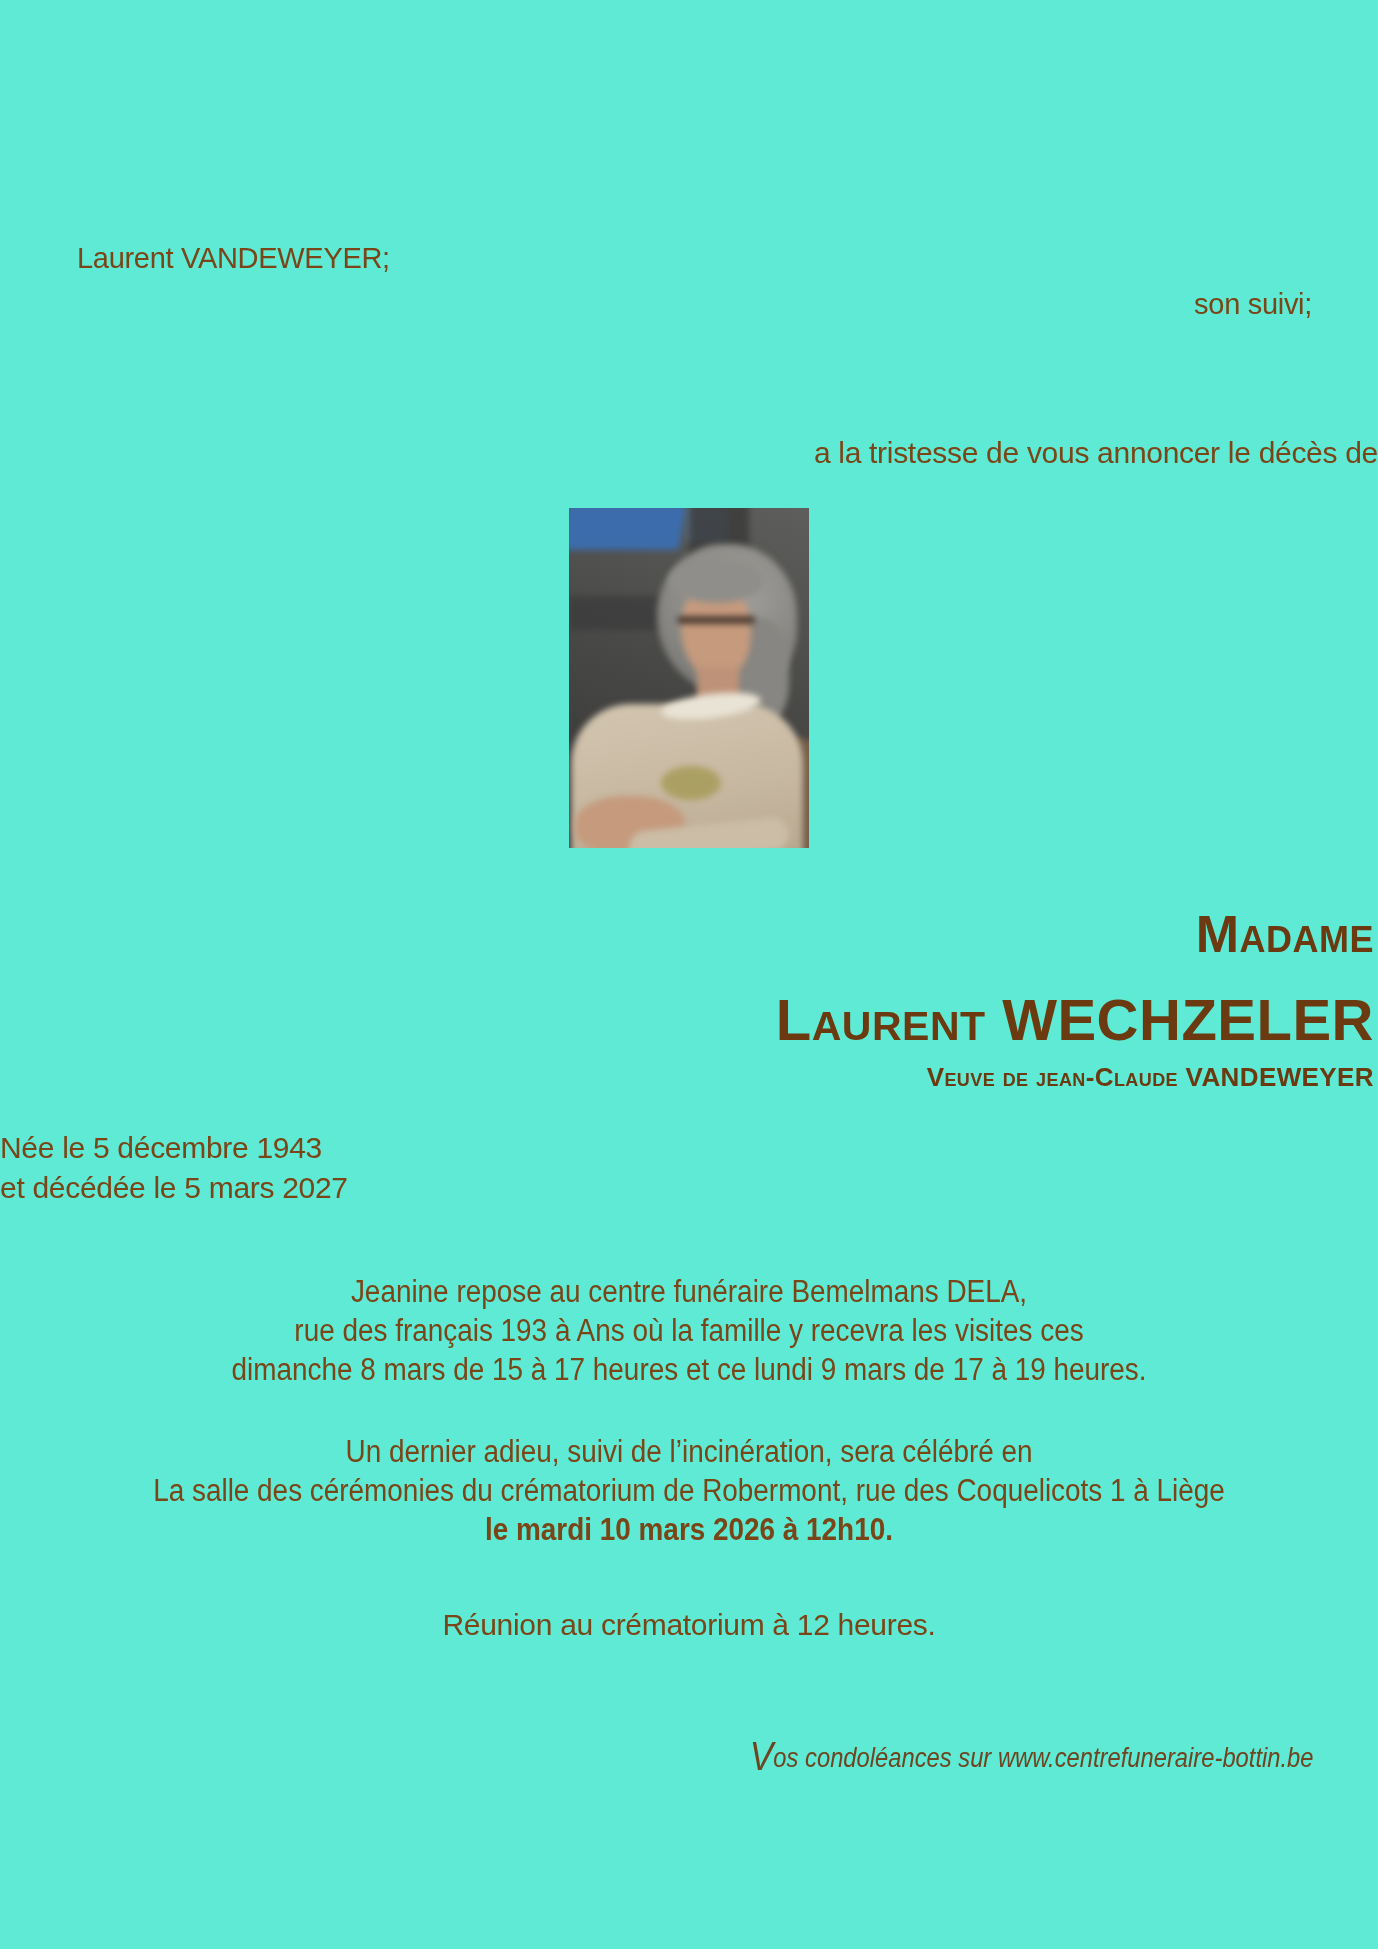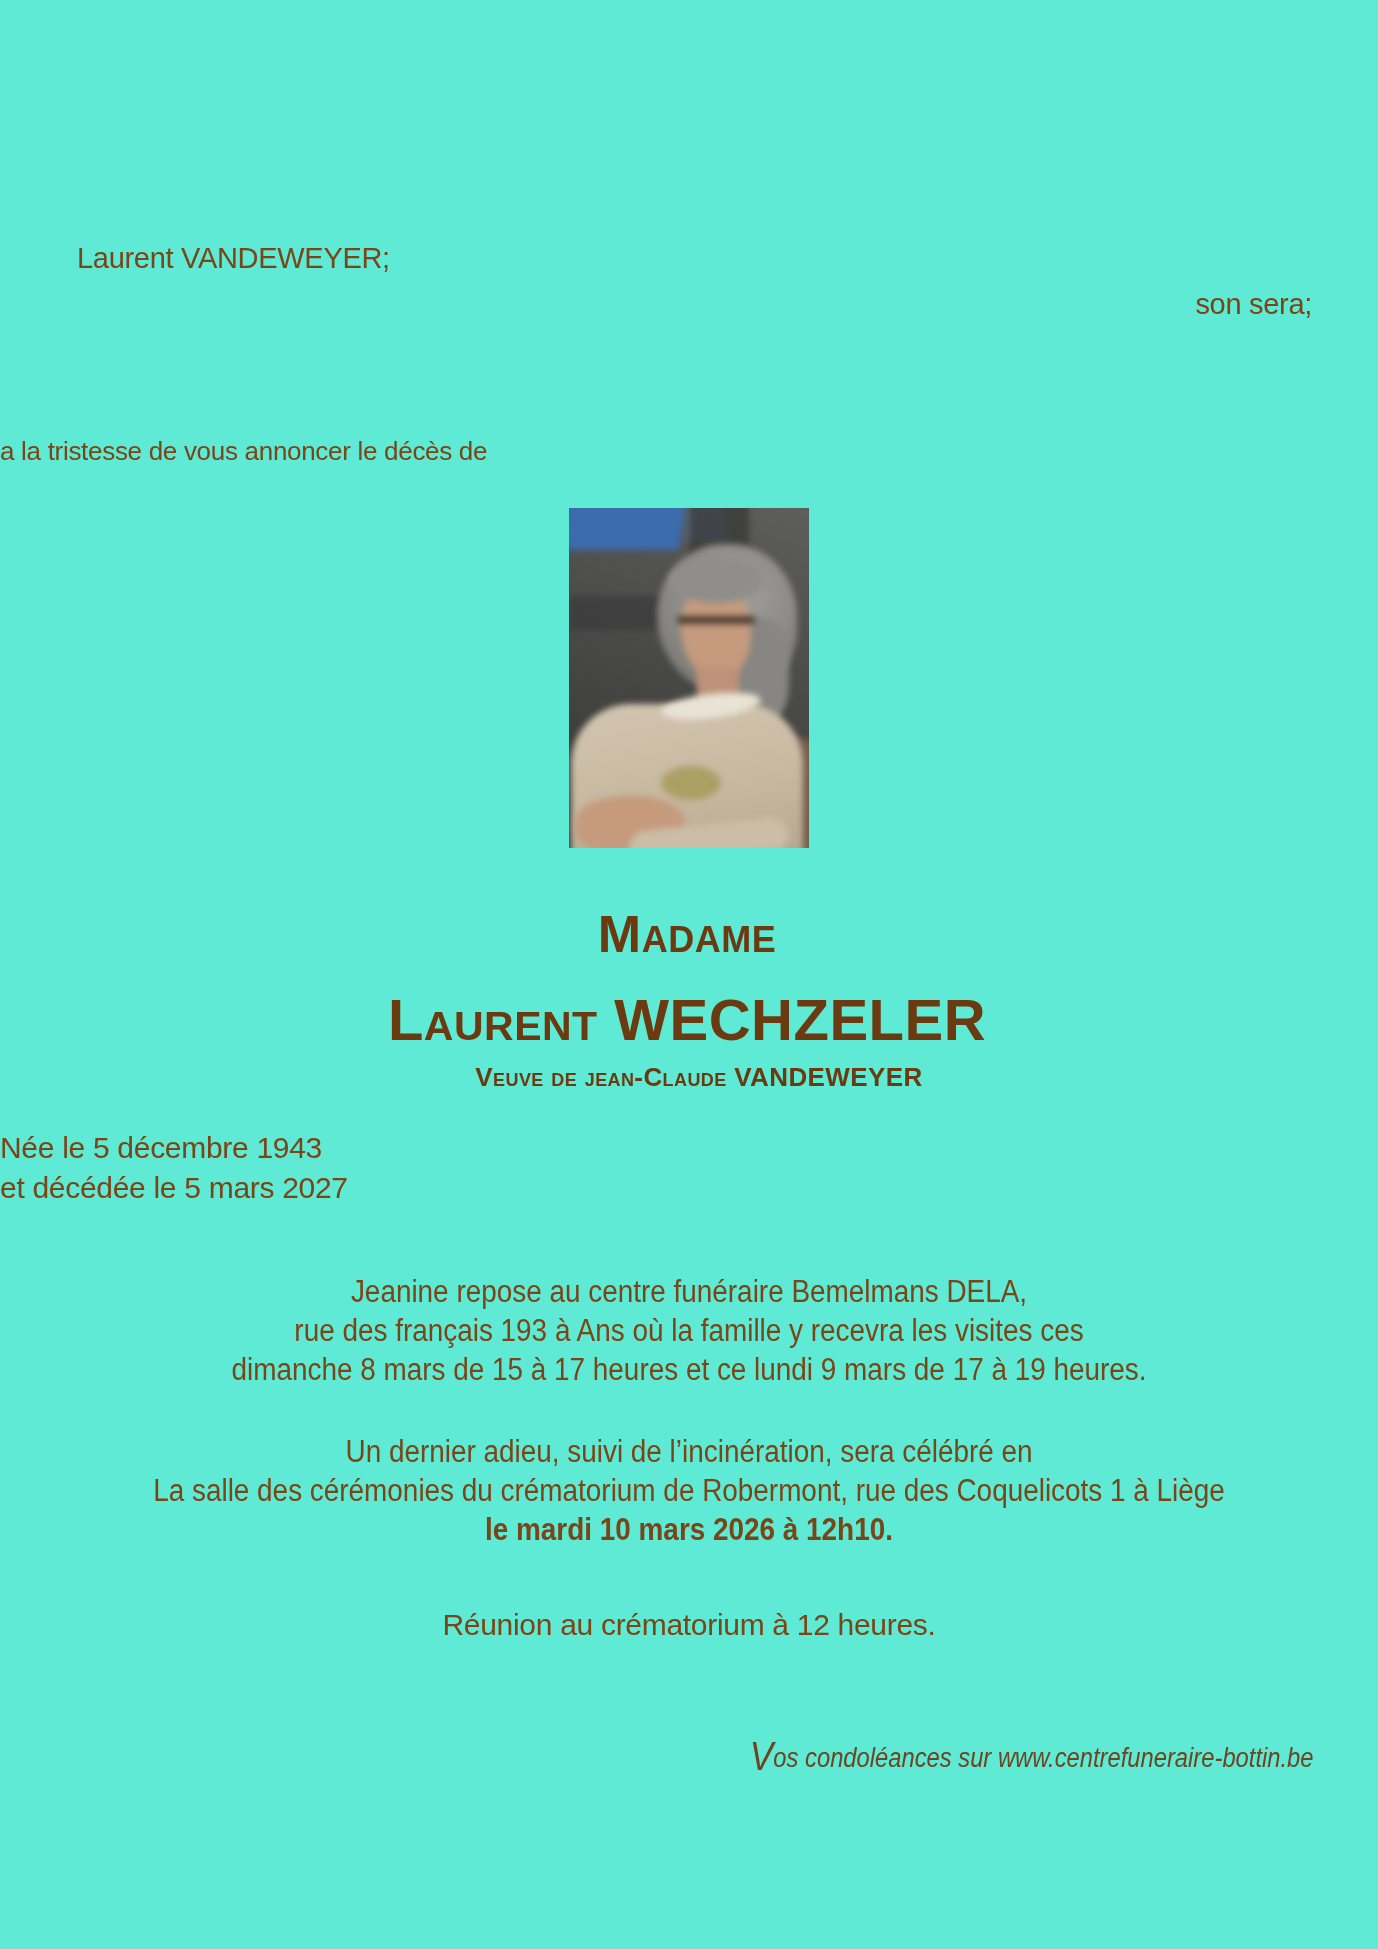--- a/index.html
+++ b/index.html
@@ -10,23 +10,23 @@
     background: #5eead4;
     font-family: Liberation Sans, sans-serif;
     color: #7a4517;
     overflow: hidden;
   }
   .abs { position: absolute; }
 
   
   .line-left   { left: 77px;  top: 242px; font-size: 29px; letter-spacing: -0.3px; }
   .line-right  { right: 66px; top: 288px; font-size: 29px; letter-spacing: -0.3px; }
-  .intro       { left: 0; right: 0; top: 436px; text-align: left; font-size: 26px; letter-spacing: -0.3px; }
+  .intro       { left: 0; right: 0; top: 436px; text-align: right; font-size: 30px; letter-spacing: -0.3px; }
 
-  .title-block { left: 0; right: 4px; text-align: center; color: #6b3a10; }
+  .title-block { left: 0; right: 4px; text-align: right; color: #6b3a10; }
   .madame      { top: 903px; font-size: 52px; font-weight: bold; font-variant: small-caps; line-height: 1.2; letter-spacing: 0.5px; }
   .deceased    { top: 985px; font-size: 58px; font-weight: bold; font-variant: small-caps; line-height: 1.2; letter-spacing: 0.5px; }
   .widow       { top: 1062px; font-size: 26px; font-weight: bold; font-variant: small-caps; line-height: 1.2; letter-spacing: 0.4px; padding-left: 24px; }
 
   .dates       { left: 0; right: 0; top: 1128px; font-size: 30px; line-height: 40px; letter-spacing: -0.3px; }
 
   .para        { left: 0; right: 0; text-align: center; font-size: 31px; line-height: 39px;
                  transform: scaleX(0.9); transform-origin: 50% 0; white-space: nowrap; }
   .para-repose   { top: 1272px; }
   .para-ceremony { top: 1432px; }
@@ -71,21 +71,21 @@
   .ph-arm     { left: 60px; top: 316px; width: 160px; height: 34px; border-radius: 20px;
                 background: #cbbda6; transform: rotate(-6deg); }
 </style>
 </head>
 <body>
 
 <div class="page">
 
   <div class="abs line-left">Laurent VANDEWEYER;</div>
 
-  <div class="abs line-right">son sera;</div>
+  <div class="abs line-right">son suivi;</div>
 
   <div class="abs intro">a la tristesse de vous annoncer le décès de</div>
 
   <div class="abs photo" title="portrait of the deceased: elderly woman with grey hair, dark-rimmed glasses and a beige sweater">
     <div class="layer ph-blue"></div>
     <div class="layer ph-blue2"></div>
     <div class="layer ph-beam"></div>
     <div class="layer ph-shelf"></div>
     <div class="layer ph-warm"></div>
     <div class="layer ph-hair"></div>

